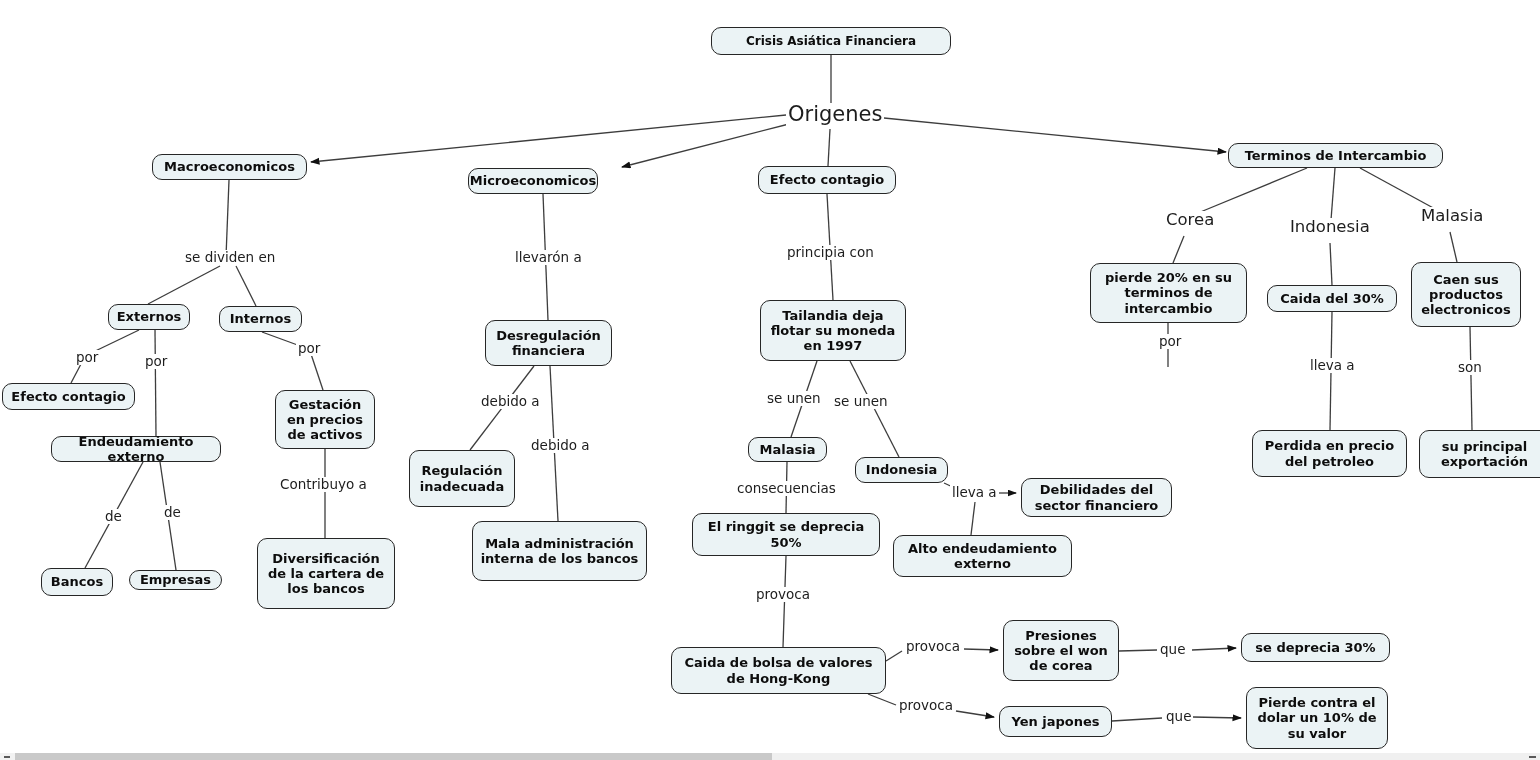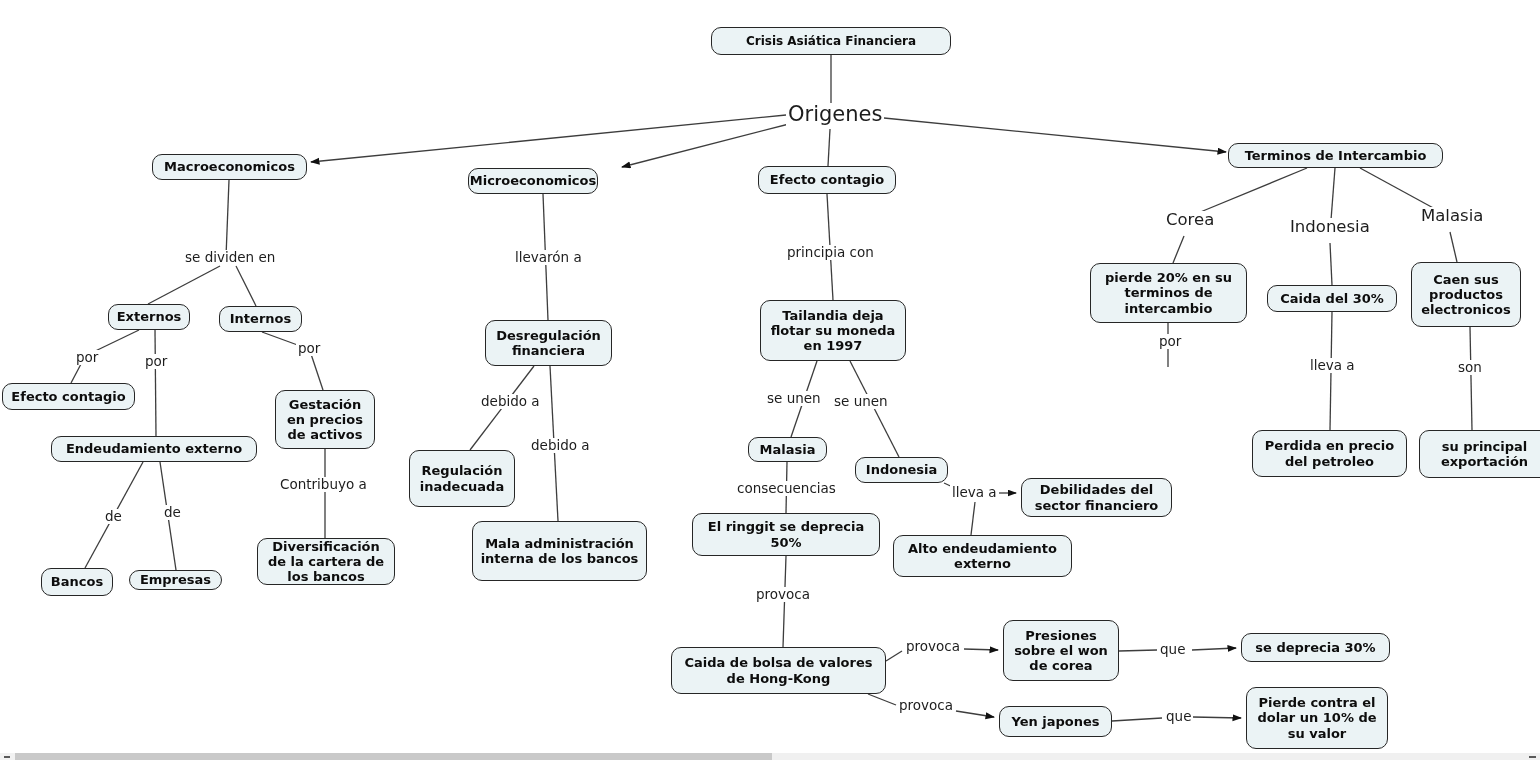--- a/index.html
+++ b/index.html
@@ -116,25 +116,25 @@
   <div class="lbl" style="left:1456px;top:360px;">son</div>
 
   <div class="node title" style="left:711px;top:27px;width:240px;height:28px;">Crisis Asiática Financiera</div>
   <div class="node" style="left:152px;top:154px;width:155px;height:26px;">Macroeconomicos</div>
   <div class="node" style="left:468px;top:168px;width:130px;height:26px;">Microeconomicos</div>
   <div class="node" style="left:758px;top:166px;width:138px;height:28px;">Efecto contagio</div>
   <div class="node" style="left:1228px;top:143px;width:215px;height:25px;">Terminos de Intercambio</div>
   <div class="node" style="left:108px;top:304px;width:82px;height:26px;">Externos</div>
   <div class="node" style="left:219px;top:306px;width:83px;height:26px;">Internos</div>
   <div class="node" style="left:2px;top:383px;width:133px;height:27px;">Efecto contagio</div>
-  <div class="node" style="left:51px;top:436px;width:206px;height:26px;">Endeudamiento externo</div>
+  <div class="node" style="left:51px;top:436px;width:170px;height:26px;">Endeudamiento externo</div>
   <div class="node" style="left:41px;top:568px;width:72px;height:28px;">Bancos</div>
   <div class="node" style="left:129px;top:570px;width:93px;height:20px;">Empresas</div>
   <div class="node" style="left:275px;top:390px;width:100px;height:59px;">Gestación en precios de activos</div>
-  <div class="node" style="left:257px;top:538px;width:138px;height:47px;">Diversificación de la cartera de los bancos</div>
+  <div class="node" style="left:257px;top:538px;width:138px;height:71px;">Diversificación de la cartera de los bancos</div>
   <div class="node" style="left:485px;top:320px;width:127px;height:46px;">Desregulación financiera</div>
   <div class="node" style="left:409px;top:450px;width:106px;height:57px;">Regulación inadecuada</div>
   <div class="node" style="left:472px;top:521px;width:175px;height:60px;">Mala administración interna de los bancos</div>
   <div class="node" style="left:760px;top:300px;width:146px;height:61px;">Tailandia deja flotar su moneda en 1997</div>
   <div class="node" style="left:748px;top:437px;width:79px;height:25px;">Malasia</div>
   <div class="node" style="left:855px;top:457px;width:93px;height:26px;">Indonesia</div>
   <div class="node" style="left:692px;top:513px;width:188px;height:43px;">El ringgit se deprecia 50%</div>
   <div class="node" style="left:1021px;top:478px;width:151px;height:39px;">Debilidades del sector financiero</div>
   <div class="node" style="left:893px;top:535px;width:179px;height:42px;">Alto endeudamiento externo</div>
   <div class="node" style="left:671px;top:647px;width:215px;height:47px;">Caida de bolsa de valores de Hong-Kong</div>

